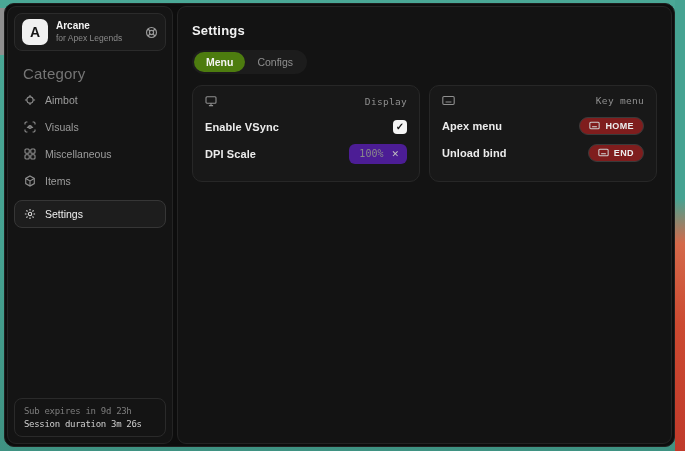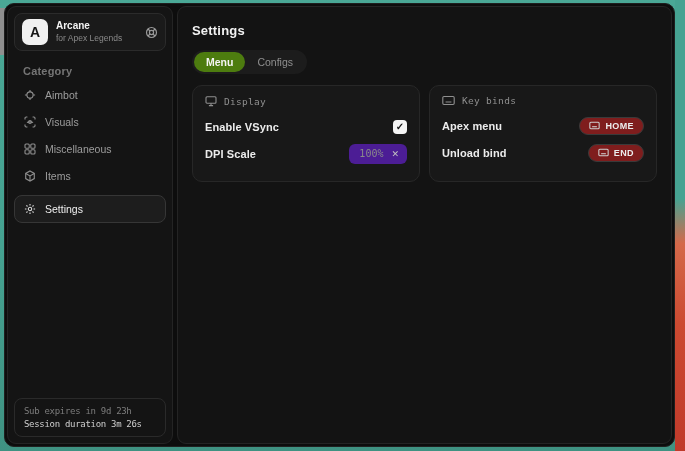--- a/index.html
+++ b/index.html
@@ -24,21 +24,21 @@
   .brand-card { display:flex; align-items:center; gap:8px; background:#1a1a1a;
                 border:1px solid #2b2b2b; border-radius:8px; padding:6px 7px; height:38px; }
   .brand-logo { width:26px; height:26px; background:#f0f0f0; border-radius:7px;
                 display:flex; align-items:center; justify-content:center;
                 color:#141414; font-weight:bold; font-size:14px; flex:0 0 auto; }
   .brand-text { flex:1; line-height:1.25; }
   .brand-name { color:#f2f2f2; font-size:10px; font-weight:bold; }
   .brand-sub  { color:#8a8a8a; font-size:8.5px; }
   .brand-badge { color:#9a9a9a; display:flex; }
 
-  .cat-label { color:#757575; font-size:11px; margin:14px 0 4px 9px; letter-spacing:.2px;font-weight:bold; }
+  .cat-label { color:#757575; font-size:15px; margin:14px 0 4px 9px; letter-spacing:.2px; }
 
   .nav { display:flex; flex-direction:column; }
   .nav-item { display:flex; align-items:center; gap:9px; height:27px; padding:0 9px;
               color:#9d9d9d; font-size:10.5px; border:1px solid transparent; border-radius:8px; cursor:pointer; }
   .nav-item .icn { display:flex; width:12px; justify-content:center; color:#8f8f8f; }
   .nav-item.active { background:#1d1d1d; border-color:#363636; color:#f0f0f0; margin-top:6px; height:28px; }
   .nav-item.active .icn { color:#dcdcdc; }
 
   .spacer { flex:1; }
   .sub-box { border:1px solid #2a2a2a; border-radius:8px; padding:7px 9px;
@@ -49,22 +49,22 @@
   
   .page-title { color:#f2f2f2; font-size:13px; font-weight:bold; letter-spacing:.2px; }
   .tabs { display:inline-flex; align-items:center; background:#1c1c1c; border-radius:14px;
           padding:2px; margin-top:12px; }
   .tab { font-size:10.5px; color:#8f8f8f; padding:4px 12px; border-radius:12px; cursor:pointer; }
   .tab.active { background:#4d7c0f; color:#f5f5f5; font-weight:bold; }
 
   .cards { display:flex; gap:9px; margin-top:11px; }
   .card { flex:1; background:#181818; border:1px solid #272727; border-radius:10px;
           padding:9px 12px 11px; min-height:82px; }
-  .card-head { display:flex; align-items:center; gap:7px; color:#8f8f8f;
-               font-family:"DejaVu Sans Mono", monospace; font-size:9.5px; margin-bottom:9px; letter-spacing:.3px; }
+  .card-head { display:flex; align-items:center; gap:21px; color:#8f8f8f;
+               font-family:"DejaVu Sans Mono", monospace; font-size:9.5px; margin-bottom:9px; letter-spacing:.3px;justify-content:space-between; }
   .row { display:flex; align-items:center; justify-content:space-between; height:21px; margin-bottom:6px; }
   .row-label { color:#ececec; font-size:11px; font-weight:bold; letter-spacing:.1px; }
 
   .checkbox { width:14px; height:14px; background:#f5f5f5; border-radius:4px;
               display:flex; align-items:center; justify-content:center;
               color:#141414; font-size:10px; font-weight:bold; cursor:pointer; }
 
   .dpi-input { display:flex; align-items:center; background:#4c1d95; border-radius:6px;
                height:20px; padding:0 8px 0 10px; gap:8px; cursor:text; }
   .dpi-value { color:#8a8a8a; font-size:10px; font-family:"DejaVu Sans Mono", monospace; }
@@ -197,21 +197,21 @@
       </div>
 
       <div class="card">
         <div class="card-head">
           <span>
             <svg width="13" height="11" viewBox="0 0 13 11" fill="none" stroke="currentColor" stroke-width="1.1">
               <rect x="0.8" y="1.5" width="11.4" height="8" rx="1.2"></rect>
               <path d="M3 4h.01M5.2 4h.01M7.4 4h.01M9.6 4h.01M3.6 7h5.8"></path>
             </svg>
           </span>
-          <span>Key binds</span>
+          <span>Key menu</span>
         </div>
         <div class="row">
           <span class="row-label">Apex menu</span>
           <span class="key-pill">
             <span class="icn">
               <svg width="11" height="9" viewBox="0 0 13 11" fill="none" stroke="currentColor" stroke-width="1.3">
                 <rect x="0.8" y="1.5" width="11.4" height="8" rx="1.2"></rect>
                   <path d="M3.6 7h5.8"></path>
               </svg>
             </span>

